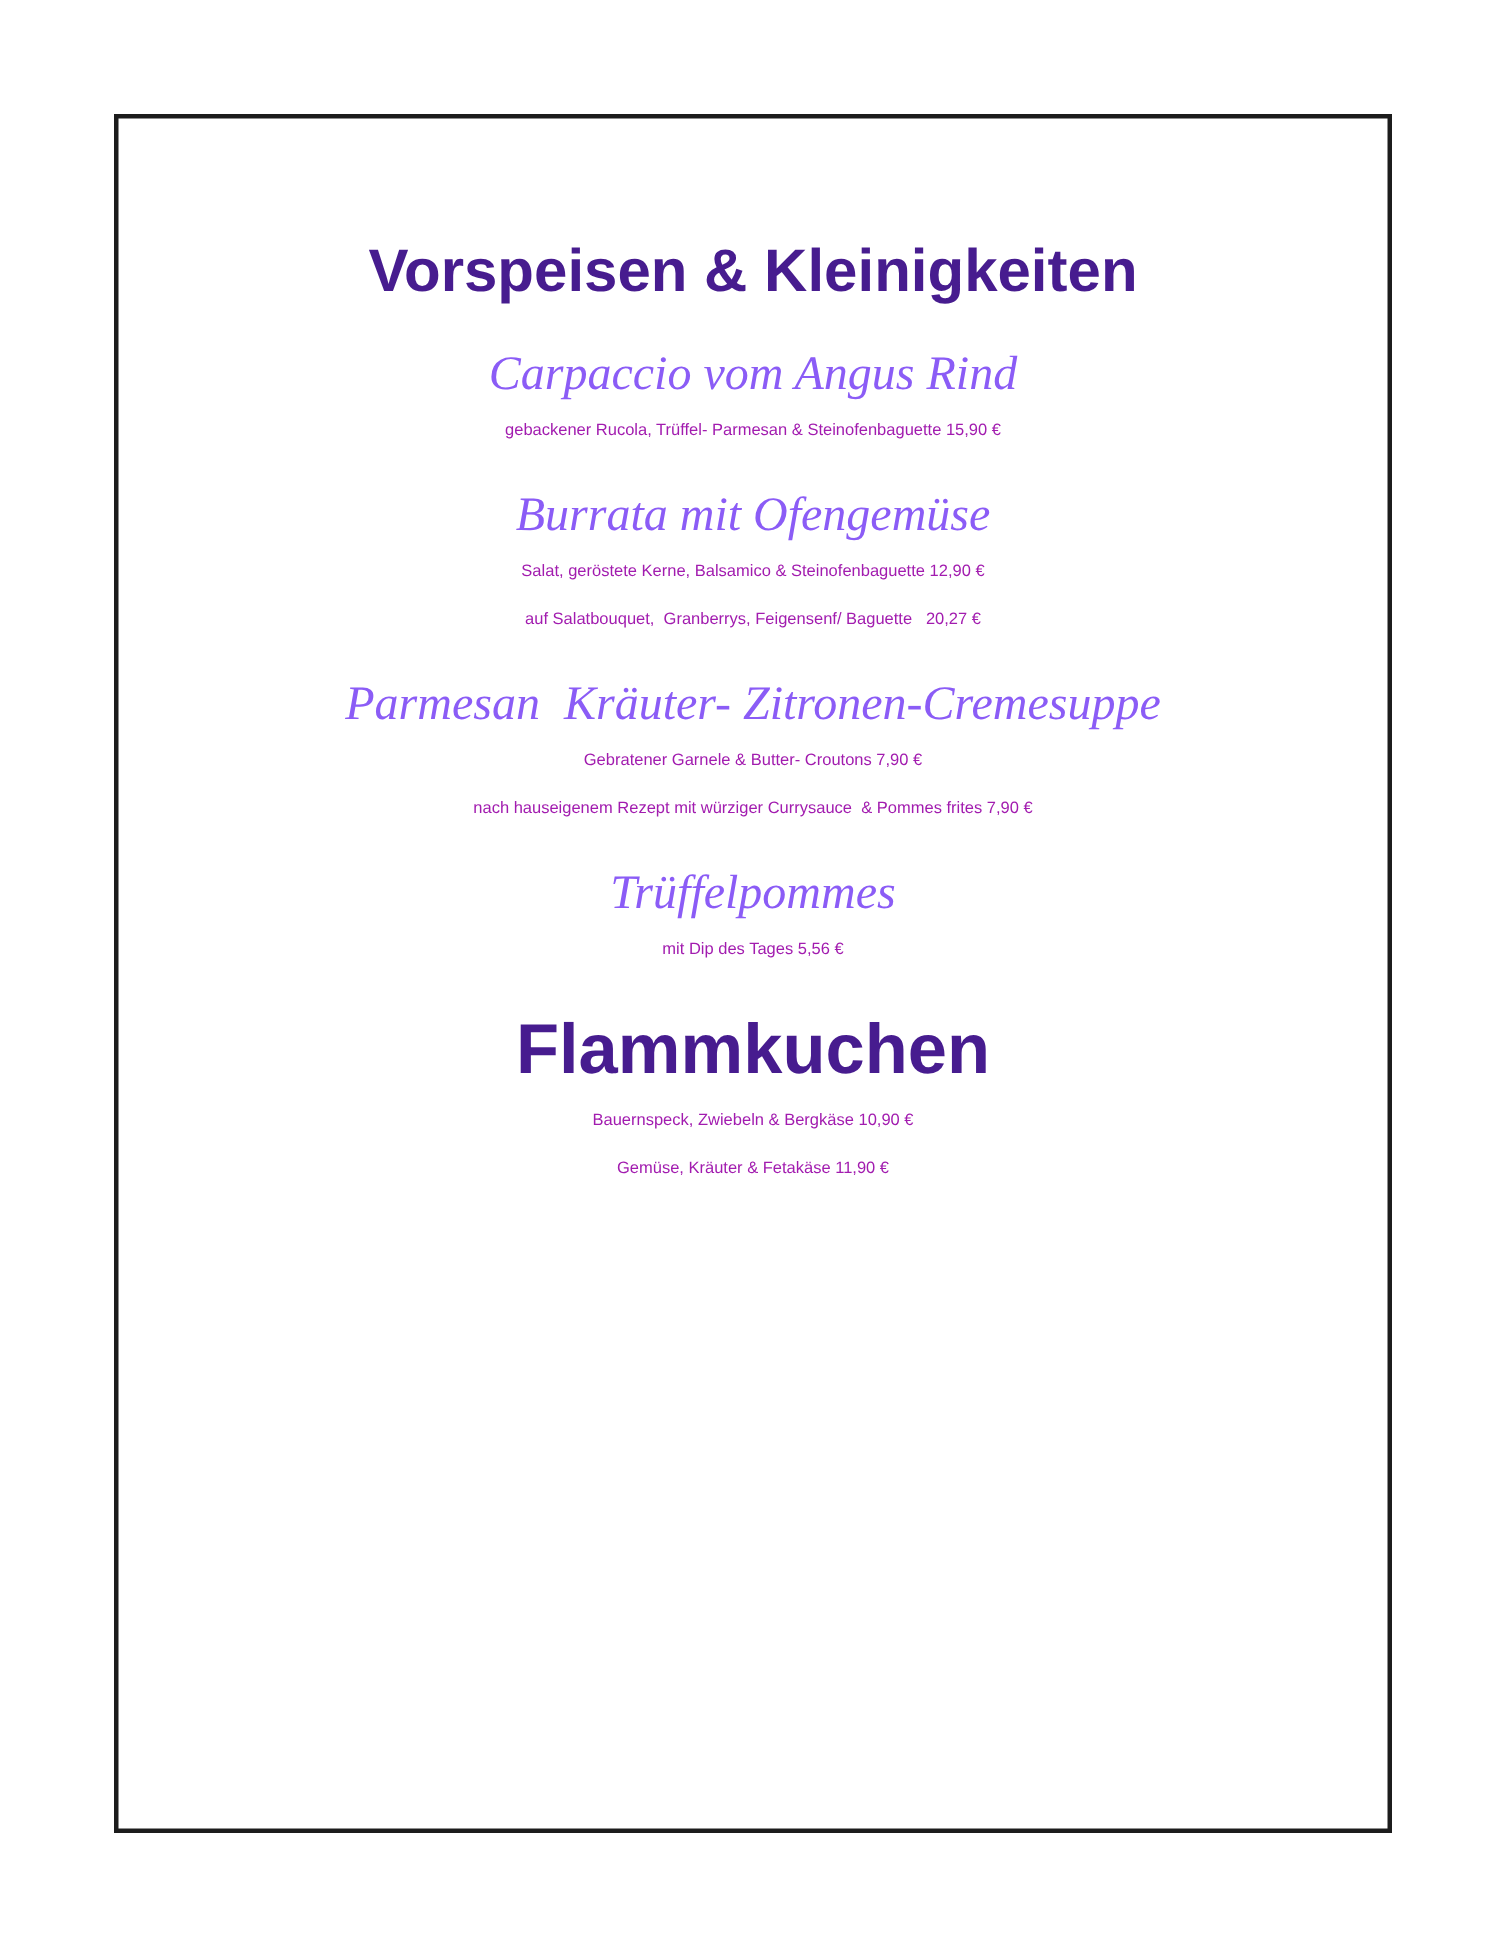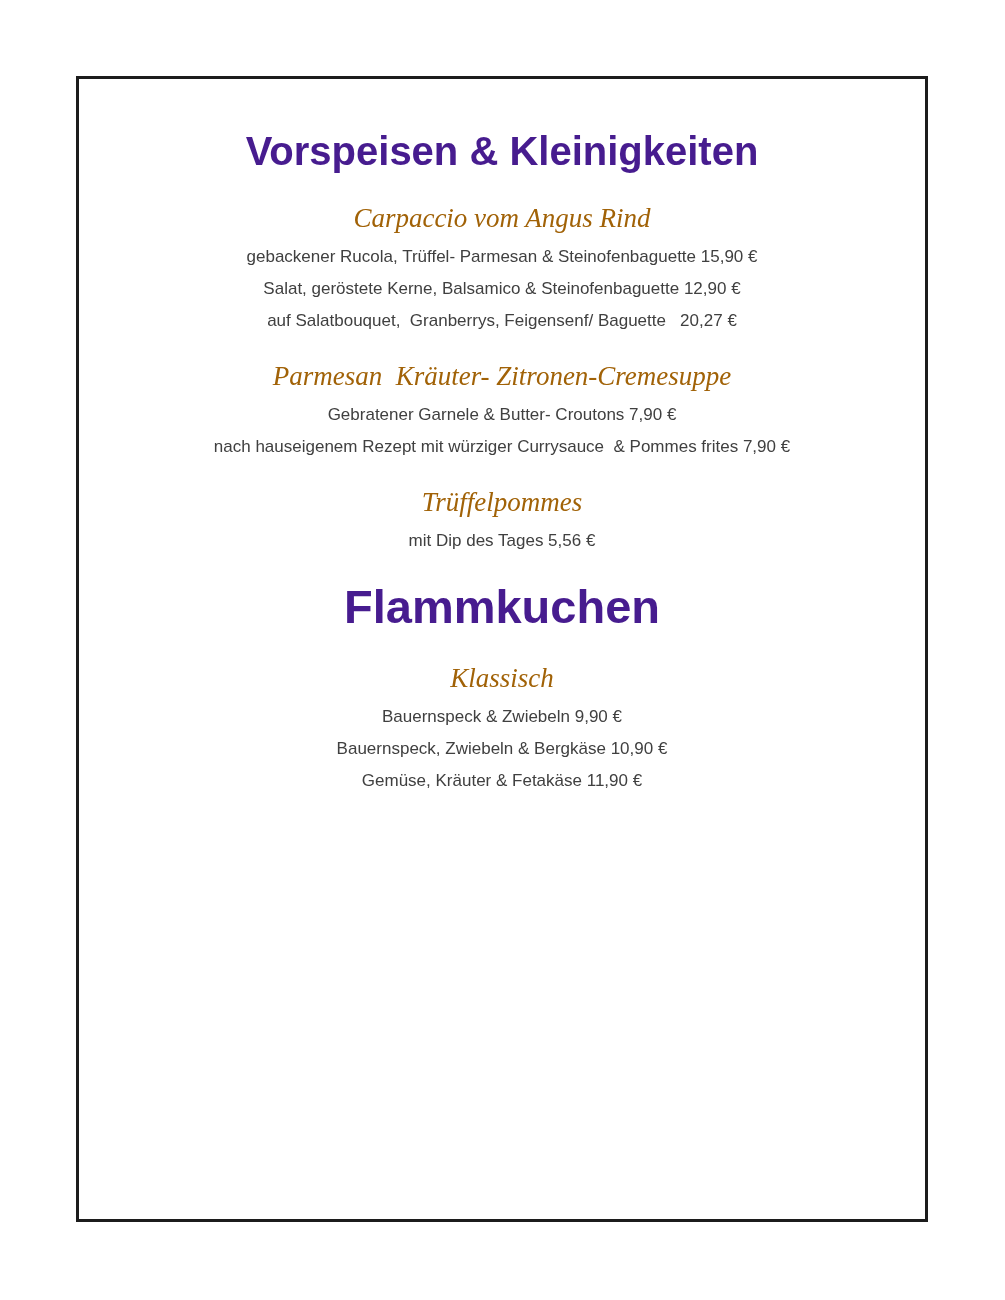--- a/index.html
+++ b/index.html
@@ -22,58 +22,59 @@
     text-align: center;
     box-sizing: content-box;
   }
   .section-title {
     font-family: "Liberation Sans", sans-serif;
     font-weight: bold;
     font-size: 40px;
     line-height: 1.1;
     color: #471c8f;
     margin: 0;
-    padding-top: 50px;
+    padding-top: 80px;
     white-space: pre-wrap;
   }
   .section-title.second {
     padding-top: 30px;
     font-size: 47px;
   }
   .dish-name {
     font-family: cursive;
     font-style: italic;
-    font-size: 27px;
+    font-size: 32px;
     line-height: 34px;
-    color: #a16207;
+    color: #8b5cf6;
     margin: 28px 0 0 0;
     white-space: pre-wrap;
   }
   .dish-desc {
     font-family: "Liberation Sans", sans-serif;
-    font-size: 17px;
+    font-size: 11px;
     line-height: 20px;
-    color: #404040;
+    color: #a21caf;
     margin: 12px 0 0 0;
     white-space: pre-wrap;
   }
 </style>
 </head>
 <body>
 
 <div class="menu-frame">
 
   <h1 class="section-title">Vorspeisen &amp; Kleinigkeiten</h1>
 
   <div>
     <div class="dish-name">Carpaccio vom Angus Rind</div>
     <div class="dish-desc">gebackener Rucola, Trüffel- Parmesan &amp; Steinofenbaguette 15,90 €</div>
   </div>
 
   <div>
+    <div class="dish-name">Burrata mit Ofengemüse</div>
     <div class="dish-desc">Salat, geröstete Kerne, Balsamico &amp; Steinofenbaguette 12,90 €</div>
   </div>
 
   <div>
     <div class="dish-desc">auf Salatbouquet,  Granberrys, Feigensenf/ Baguette   20,27 €</div>
   </div>
 
   <div>
     <div class="dish-name">Parmesan  Kräuter- Zitronen-Cremesuppe</div>
     <div class="dish-desc">Gebratener Garnele &amp; Butter- Croutons 7,90 €</div>
@@ -83,24 +84,20 @@
     <div class="dish-desc">nach hauseigenem Rezept mit würziger Currysauce  &amp; Pommes frites 7,90 €</div>
   </div>
 
   <div>
     <div class="dish-name">Trüffelpommes</div>
     <div class="dish-desc">mit Dip des Tages 5,56 €</div>
   </div>
 
   <h1 class="section-title second">Flammkuchen</h1>
 
-  <div>
-    <div class="dish-name">Klassisch</div>
-    <div class="dish-desc">Bauernspeck &amp; Zwiebeln 9,90 €</div>
-  </div>
 
   <div>
     <div class="dish-desc">Bauernspeck, Zwiebeln &amp; Bergkäse 10,90 €</div>
   </div>
 
   <div>
     <div class="dish-desc">Gemüse, Kräuter &amp; Fetakäse 11,90 €</div>
   </div>
 
 </div>

